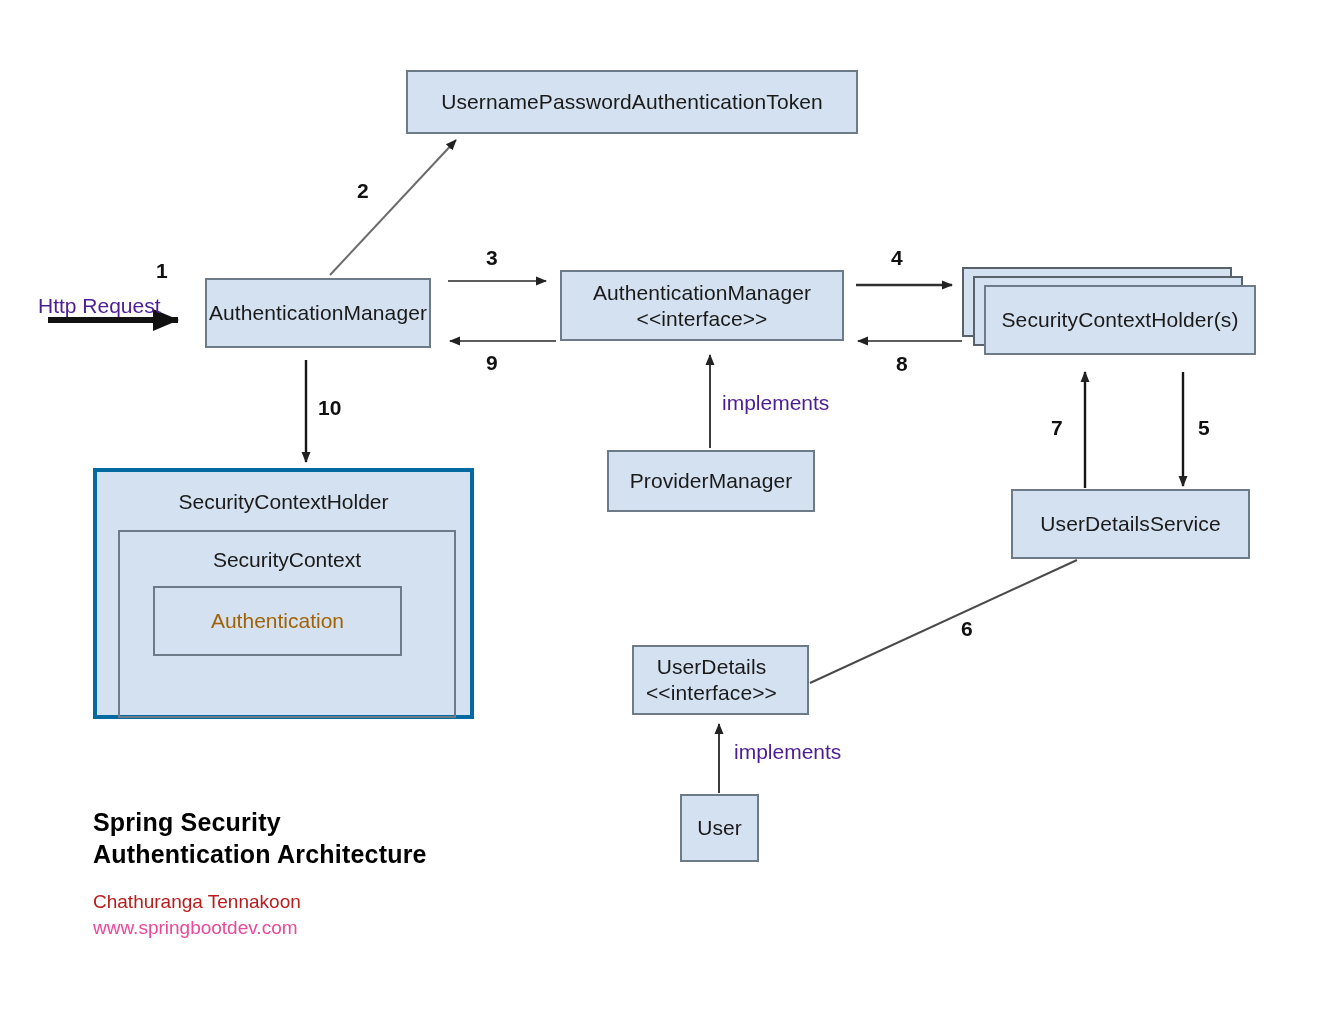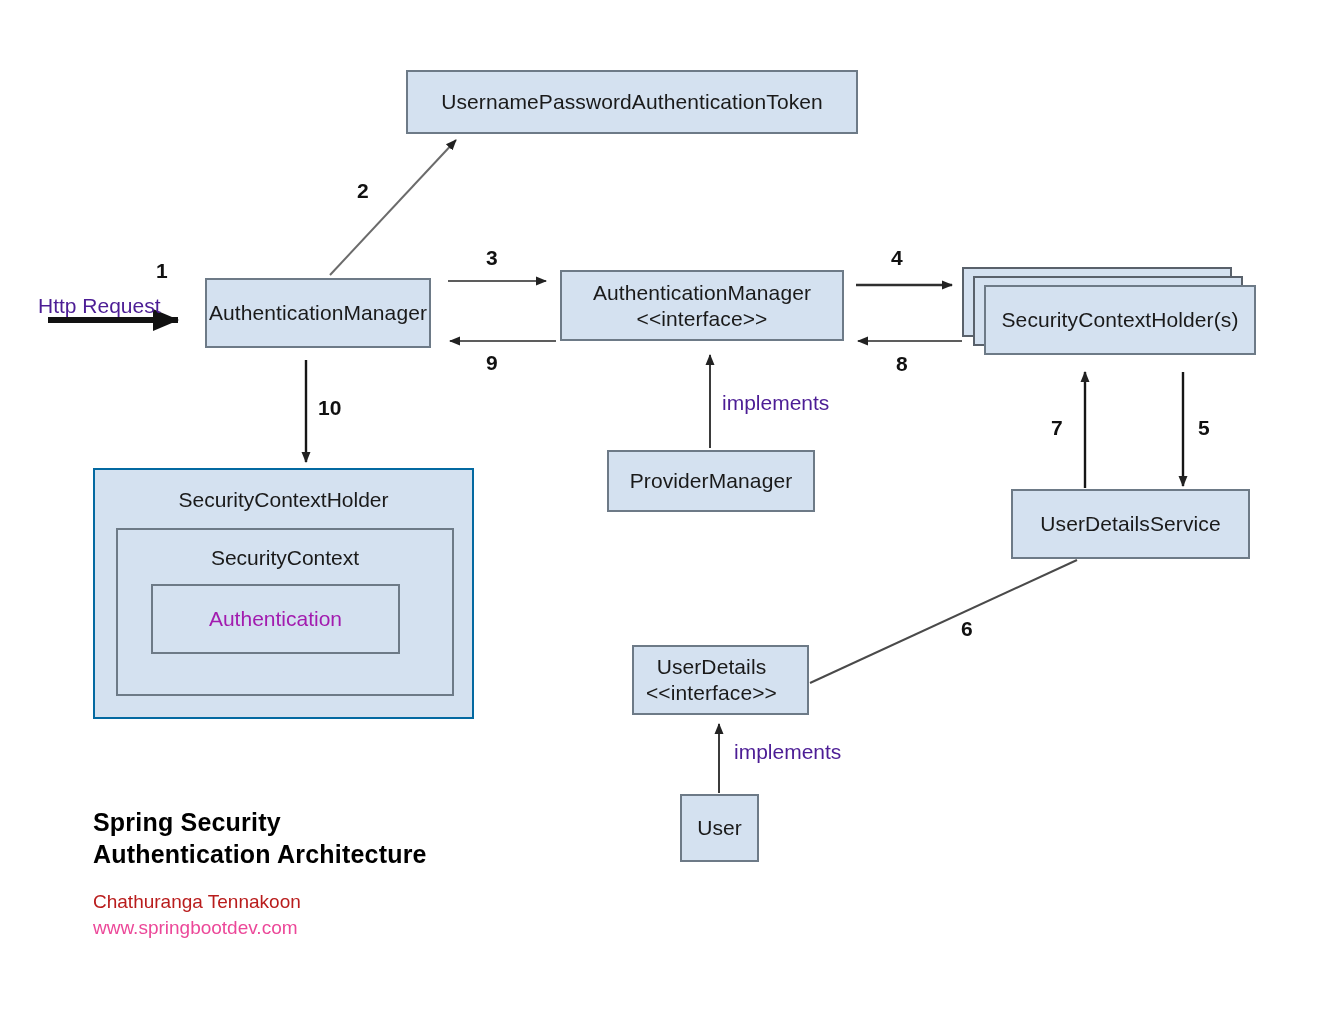--- a/index.html
+++ b/index.html
@@ -55,21 +55,21 @@
     position: absolute;
     box-sizing: border-box;
     background: #d4e1f0;
     border: 2px solid #59616b;
   }
   
   .nest-outer {
     position: absolute;
     box-sizing: border-box;
     background: #d4e1f0;
-    border: 2px solid #0369a1;
+    border: 4px solid #0369a1;
   }
   .nest-inner {
     position: absolute;
     box-sizing: border-box;
     background: transparent;
     border: 2px solid #6d7a87;
   }
   .nest-label {
     position: absolute;
     width: 100%;
@@ -221,25 +221,25 @@
     <span class="node-text">UserDetails
 &lt;&lt;interface&gt;&gt;</span>
   </div>
 
   <div class="node" style="left:680px; top:794px; width:79px; height:68px;text-align:center;">
     <span class="node-text">User</span>
   </div>
 
   <div class="nest-outer" style="left:93px; top:468px; width:381px; height:251px;">
     <div class="nest-label" style="top:19px;">SecurityContextHolder</div>
-    <div class="nest-inner" style="left:21px; top:58px; width:338px; height:168px;">
+    <div class="nest-inner" style="left:21px; top:58px; width:338px; height:188px;">
       <div class="nest-label" style="top:17px;">SecurityContext</div>
       <div class="nest-inner" style="left:33px; top:54px; width:249px; height:70px;
                   display:flex; align-items:center; justify-content:center;">
-        <span class="node-text" style="font-size:21px; color:#a21caf;">Authentication</span>
+        <span class="node-text" style="font-size:21px; color:#a16207;">Authentication</span>
       </div>
     </div>
   </div>
 
   <div class="plain-label" style="left:38px; top:295px;">Http Request</div>
 
   <div class="edge-label" style="left:156px; top:260px;">1</div>
 
   <div class="edge-label" style="left:357px; top:180px;">2</div>
 

